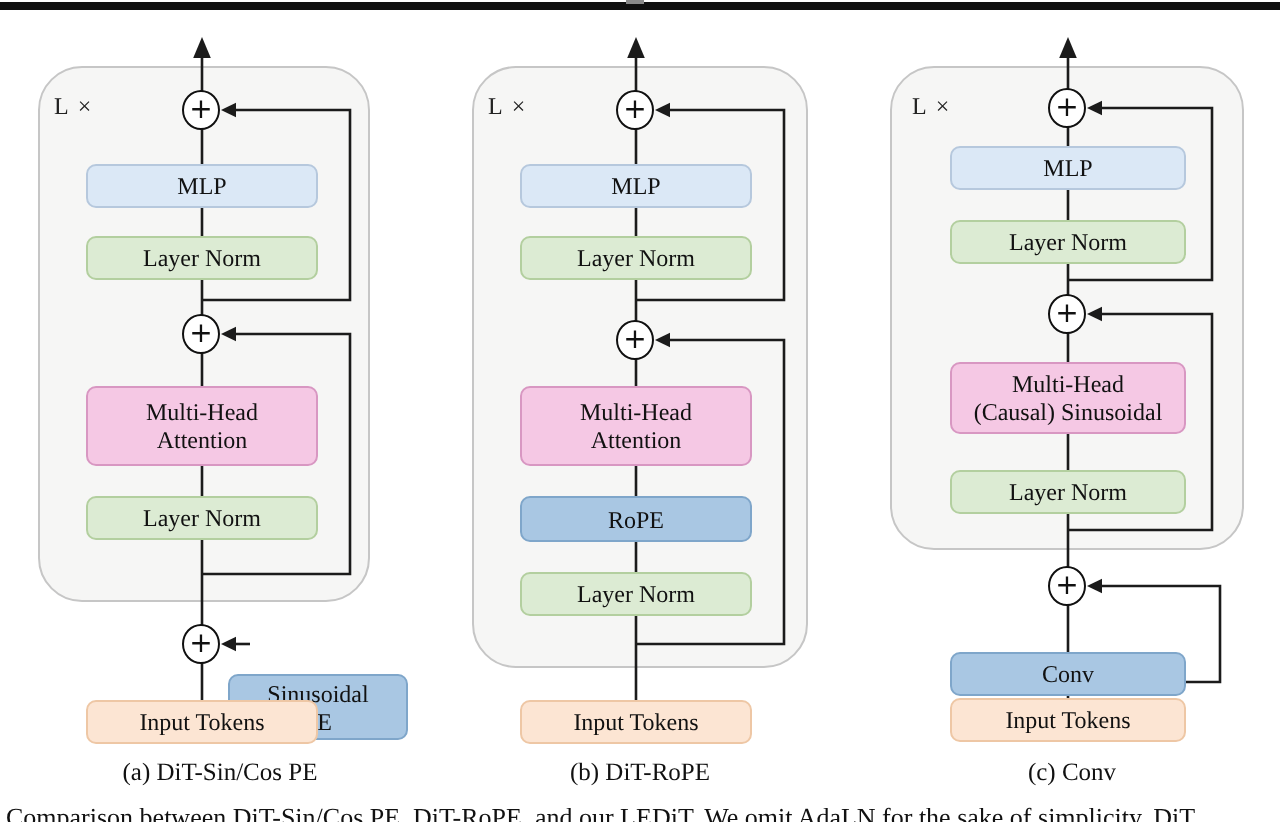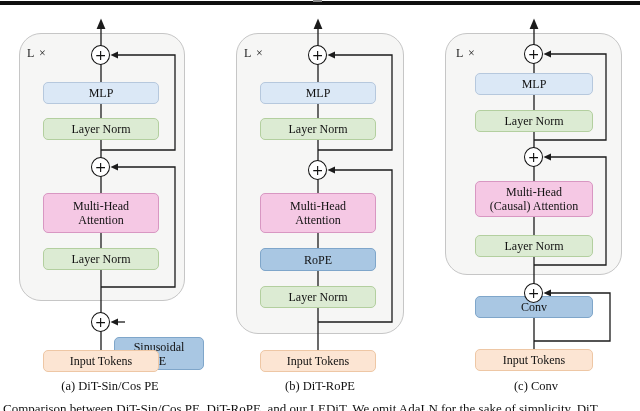--- a/index.html
+++ b/index.html
@@ -136,26 +136,26 @@
 
   <div class="loop" style="left:456px;top:46px;">L ×</div>
   <div class="blk c-mlp" style="left:475px;top:73px;width:118px;height:22px;">
       <span>MLP</span>
     </div>
   <div class="blk c-green" style="left:475px;top:110px;width:118px;height:22px;">
       <span>Layer Norm</span>
     </div>
   <div class="blk c-pink" style="left:475px;top:181px;width:118px;height:36px;">
       <span>Multi-Head</span>
-      <span>(Causal) Attention</span>
+      <span>(Causal) Sinusoidal</span>
     </div>
   <div class="blk c-green" style="left:475px;top:235px;width:118px;height:22px;">
       <span>Layer Norm</span>
     </div>
-  <div class="blk c-blue" style="left:475px;top:296px;width:118px;height:22px;">
+  <div class="blk c-blue" style="left:475px;top:326px;width:118px;height:22px;">
       <span>Conv</span>
     </div>
   <div class="blk c-peach" style="left:475px;top:349px;width:118px;height:22px;">
       <span>Input Tokens</span>
     </div>
   <div class="plus" style="left:524px;top:44px;">
       <span>+</span>
     </div>
   <div class="plus" style="left:524px;top:147px;">
       <span>+</span>

